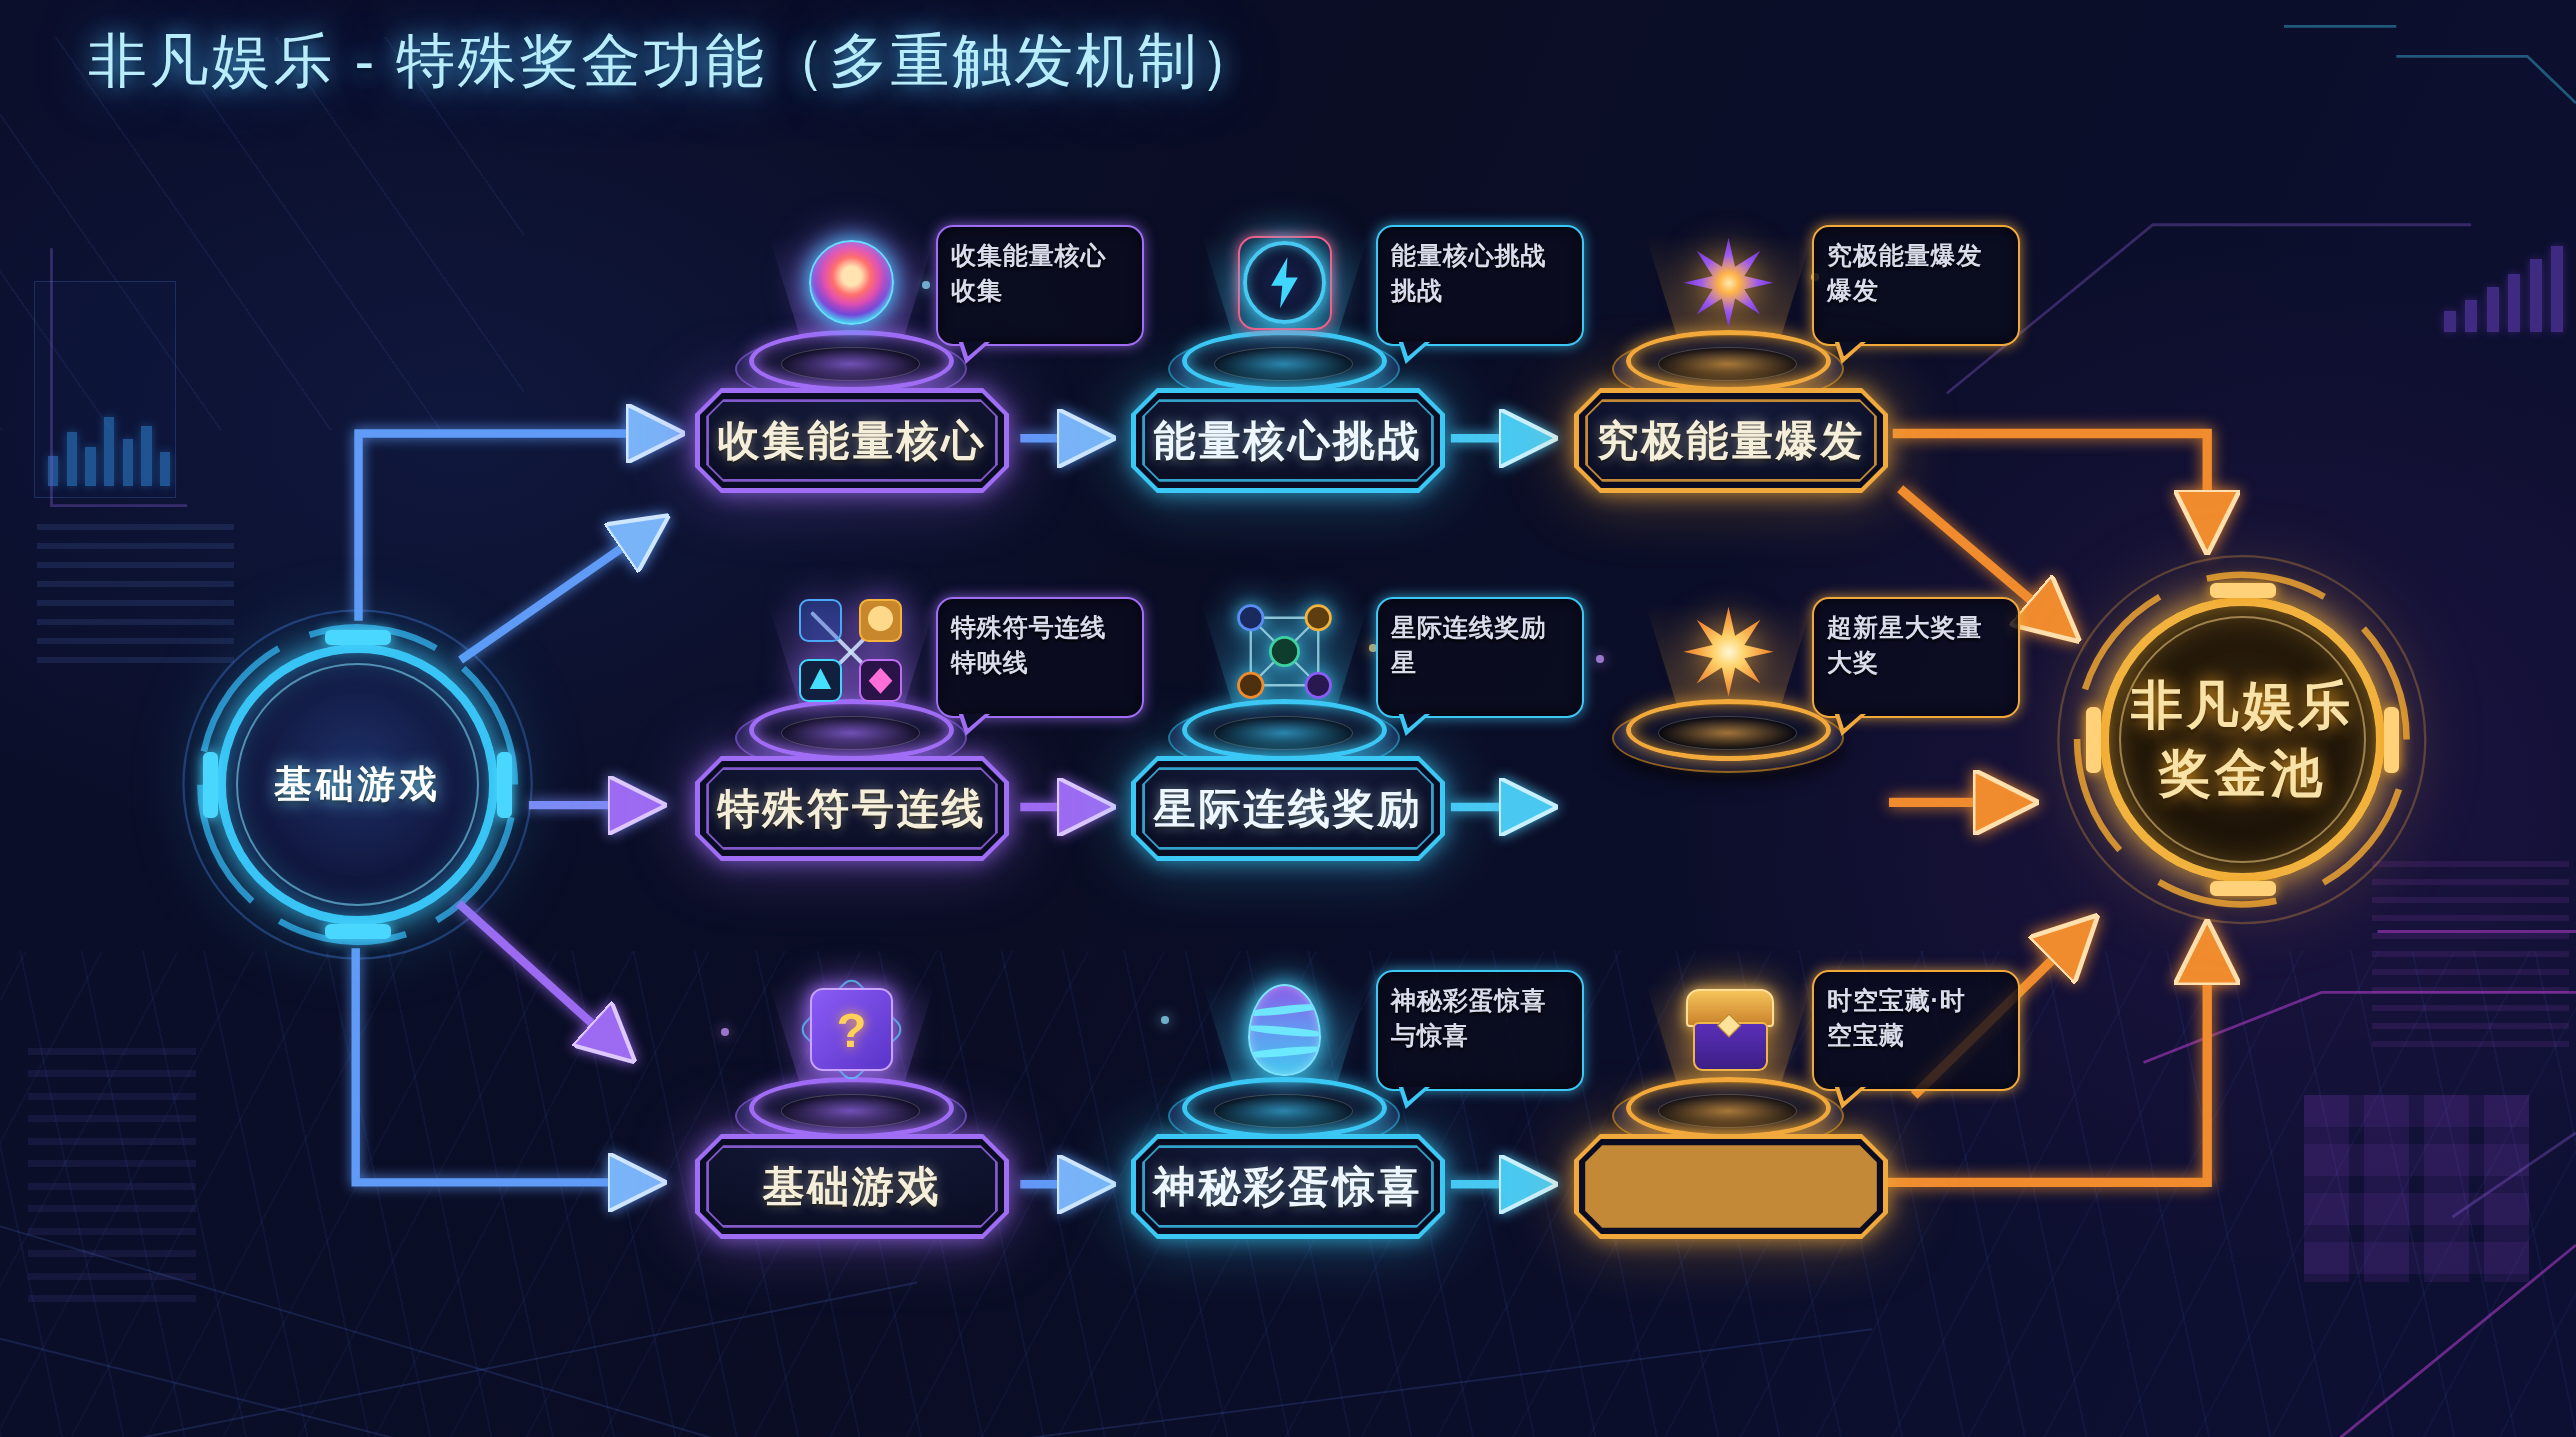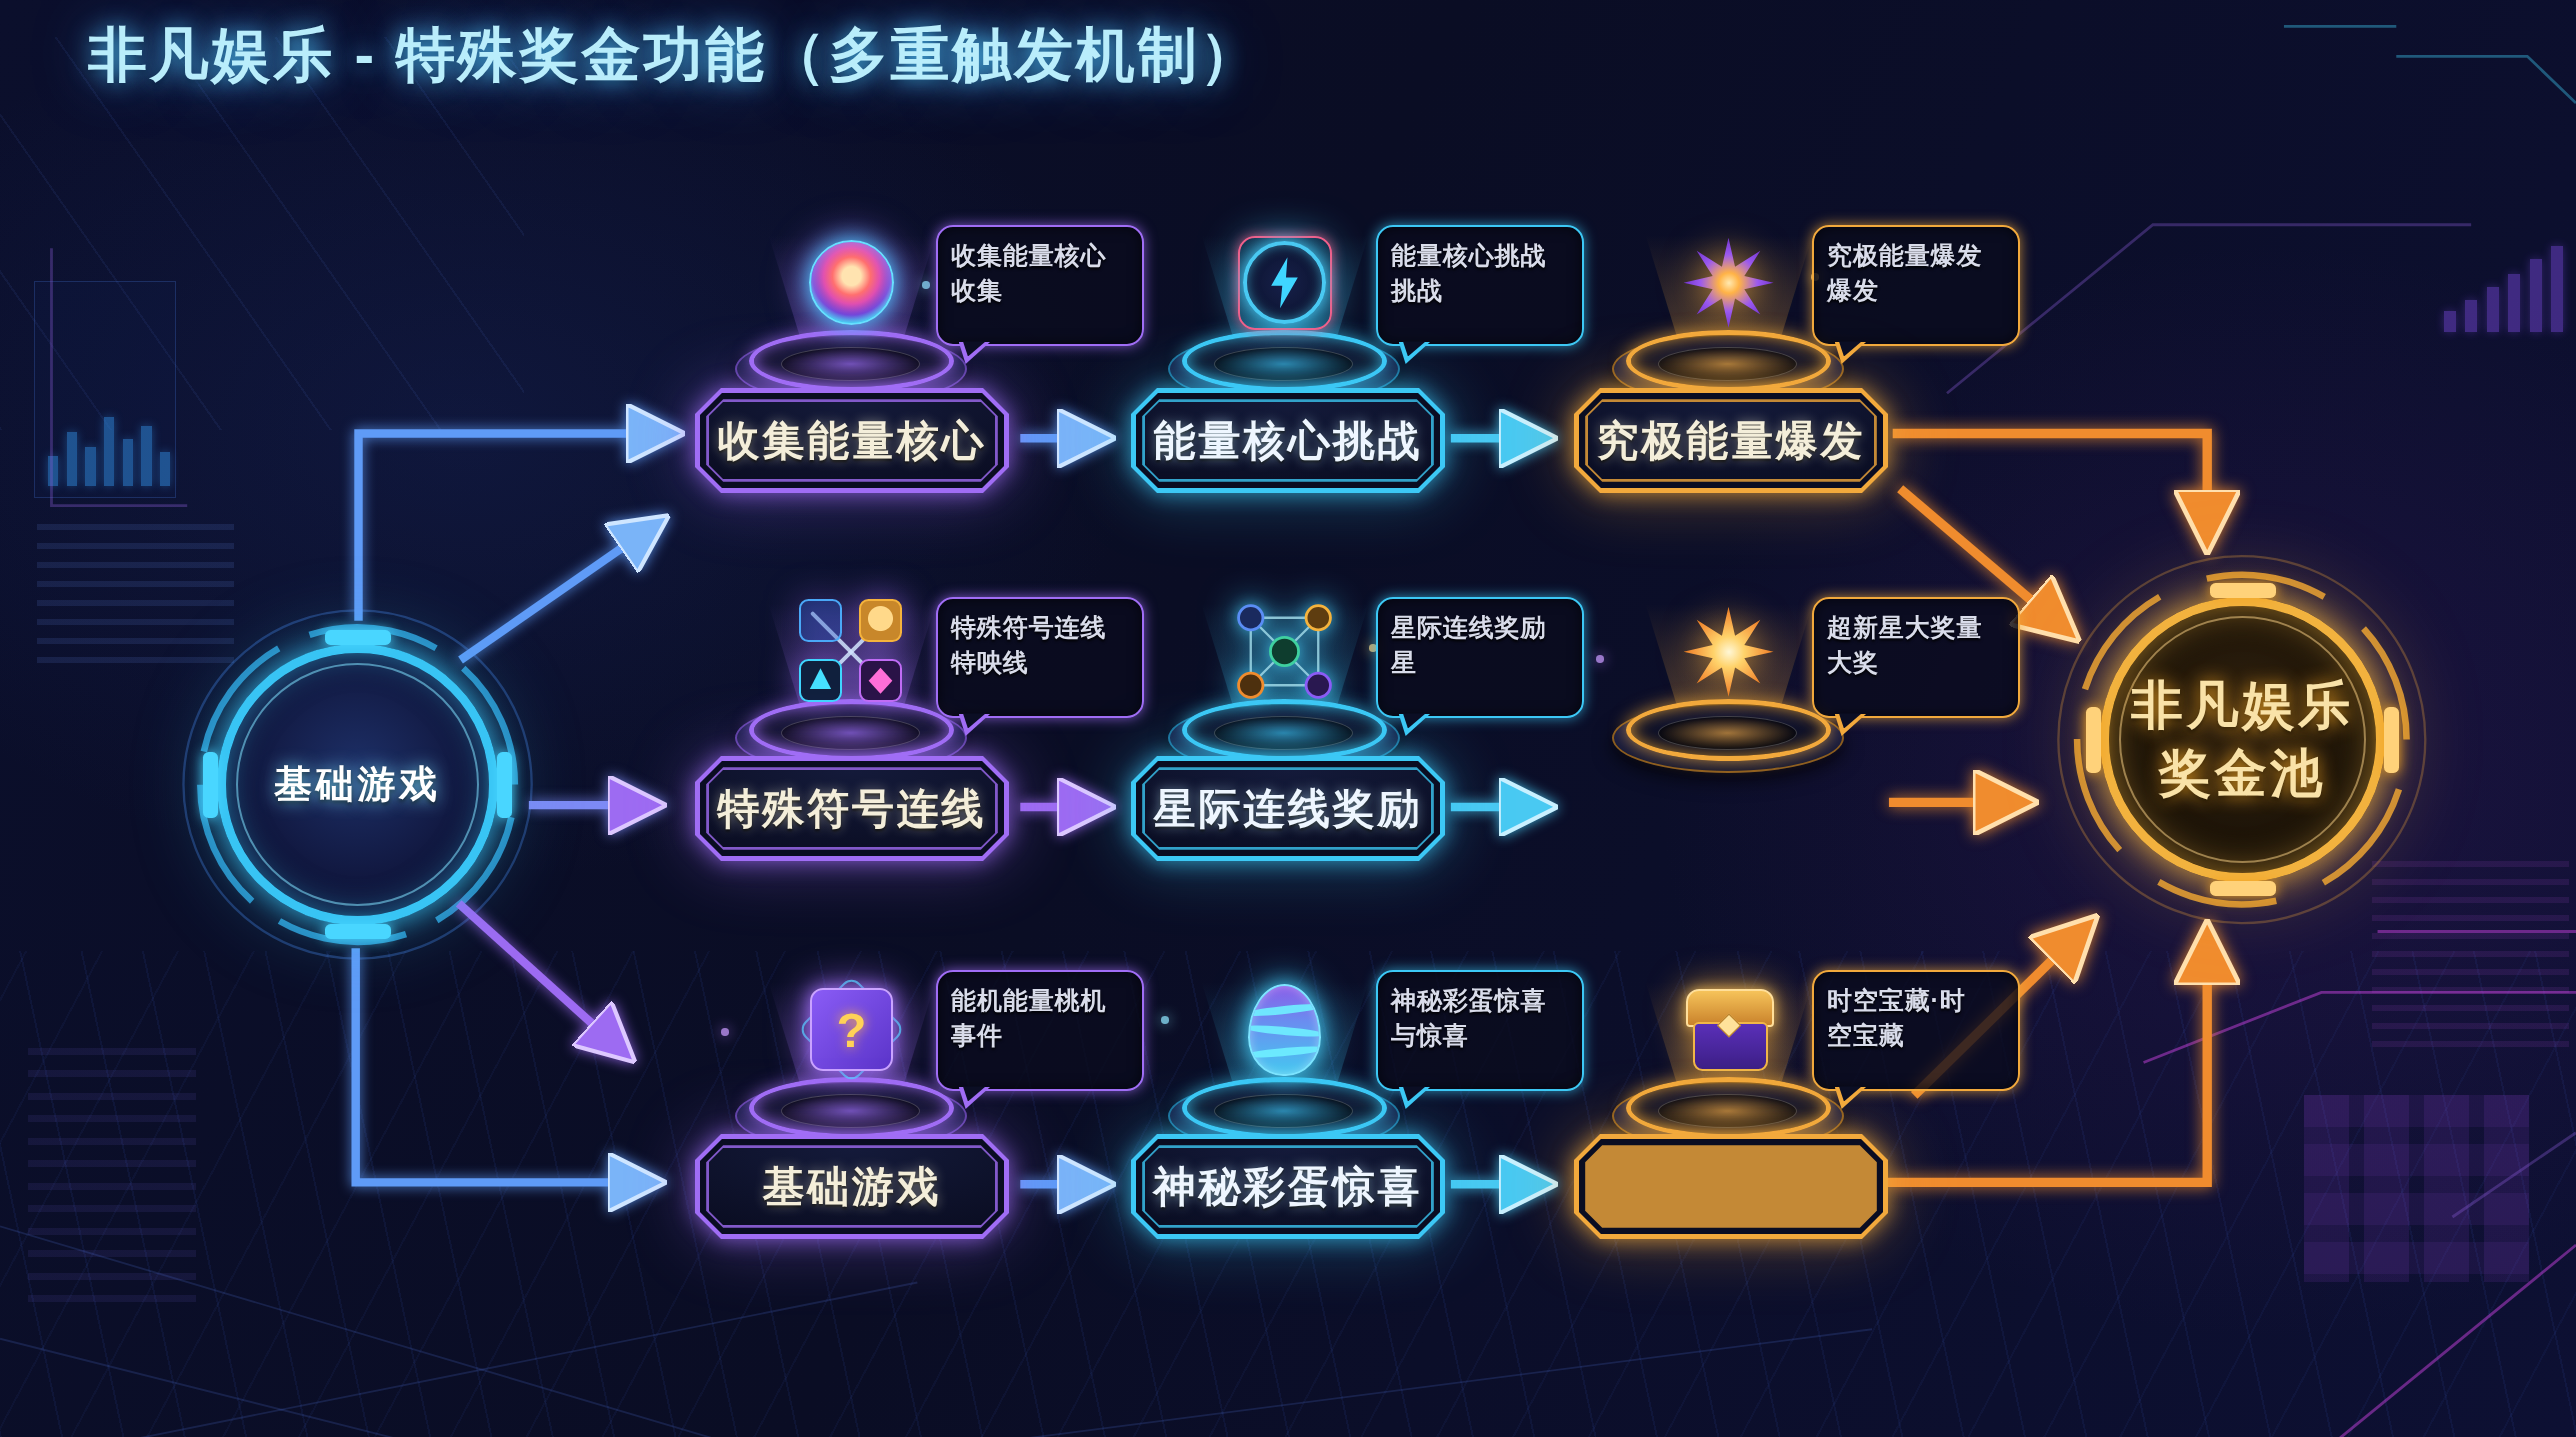--- a/index.html
+++ b/index.html
@@ -34,21 +34,21 @@
       repeating-linear-gradient(90deg, rgba(150,70,220,.16) 0 45px, transparent 45px 60px),
       repeating-linear-gradient(to bottom, rgba(150,70,220,.12) 0 32px, transparent 32px 49px);}
   .rbars{position:absolute;right:13px;top:242px;display:flex;align-items:flex-end;gap:9.4px;height:90px;opacity:.85;}
   .rbars i{display:block;width:12px;background:#7a4ce0;opacity:.55;box-shadow:0 0 9.4px rgba(122,76,224,.8);}
   .dot{position:absolute;width:7.5px;height:7.5px;border-radius:50%;opacity:.75;}
   .dot.cy{background:#8fe7ff;box-shadow:0 0 13px #8fe7ff;}
   .dot.go{background:#ffd27a;box-shadow:0 0 13px #ffce63;}
   .dot.pu{background:#c99aff;box-shadow:0 0 13px #b57bff;}
 
   
-  .title{position:absolute;left:88px;top:16px;font-size:59px;font-weight:700;letter-spacing:2.8px;
+  .title{position:absolute;left:88px;top:22px;font-size:59px;font-weight:400;letter-spacing:2.8px;
     color:#b9edfb;text-shadow:0 0 22.5px rgba(80,200,255,.9),0 0 56px rgba(60,140,255,.55),0 2.8px 5.6px rgba(0,0,20,.8);}
 
   
   svg.wires{position:absolute;left:0;top:0;}
   .st-blue{stroke:#5f9bf7;stroke-width:9;fill:none;filter:drop-shadow(0 0 7px rgba(95,155,247,.85));}
   .st-blupur{stroke:#7d8af5;stroke-width:9;fill:none;filter:drop-shadow(0 0 7px rgba(125,138,245,.85));}
   .st-purple{stroke:#9d6bf2;stroke-width:9;fill:none;filter:drop-shadow(0 0 7px rgba(157,107,242,.85));}
   .st-cyan{stroke:#49c9f2;stroke-width:9;fill:none;filter:drop-shadow(0 0 7px rgba(73,201,242,.85));}
   .st-orange{stroke:#f08c2e;stroke-width:10;fill:none;filter:drop-shadow(0 0 8px rgba(240,140,46,.9));}
   .arc-blue{stroke:#2f9fd8;stroke-width:7;fill:none;opacity:.85;}
@@ -482,26 +482,20 @@
     </div>
   </div>
   <div class="chip v-purple r3 c1">
     <div class="l1"></div>
       <div class="l2"></div>
       <div class="l3"></div>
     <div class="l4">
         <span class="label">基础游戏</span>
       </div>
   </div>
-  <div class="bubble v-purple r3 c1">
-    <div>能机能量桃机</div>
-    <div>事件</div>
-    <div class="tail"></div>
-      <div class="tail-in"></div>
-  </div>
 
   <div class="stand v-cyan r3 c2">
     <div class="beam"></div>
       <div class="disc1"></div>
       <div class="disc2"></div>
       <div class="disc3"></div>
     <div class="icon-wrap">
       <div class="egg">
           <i></i>
           <i></i>

